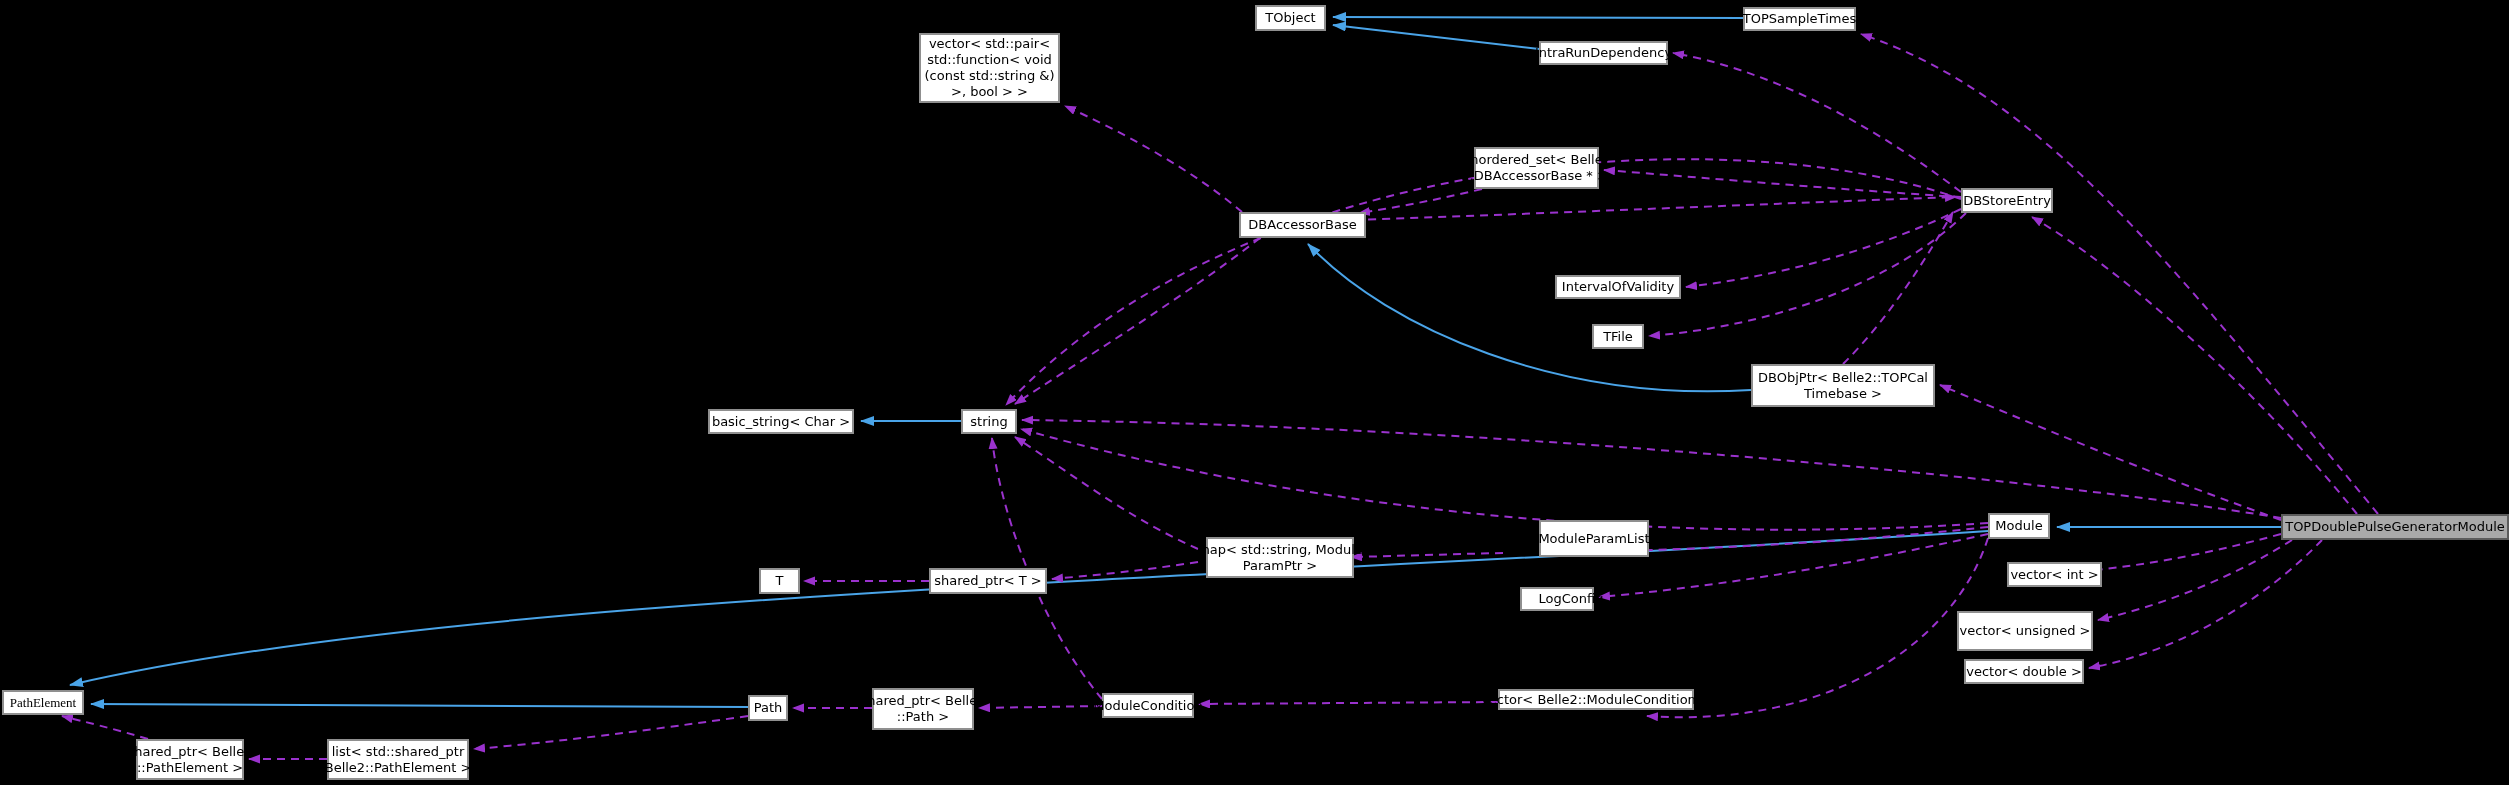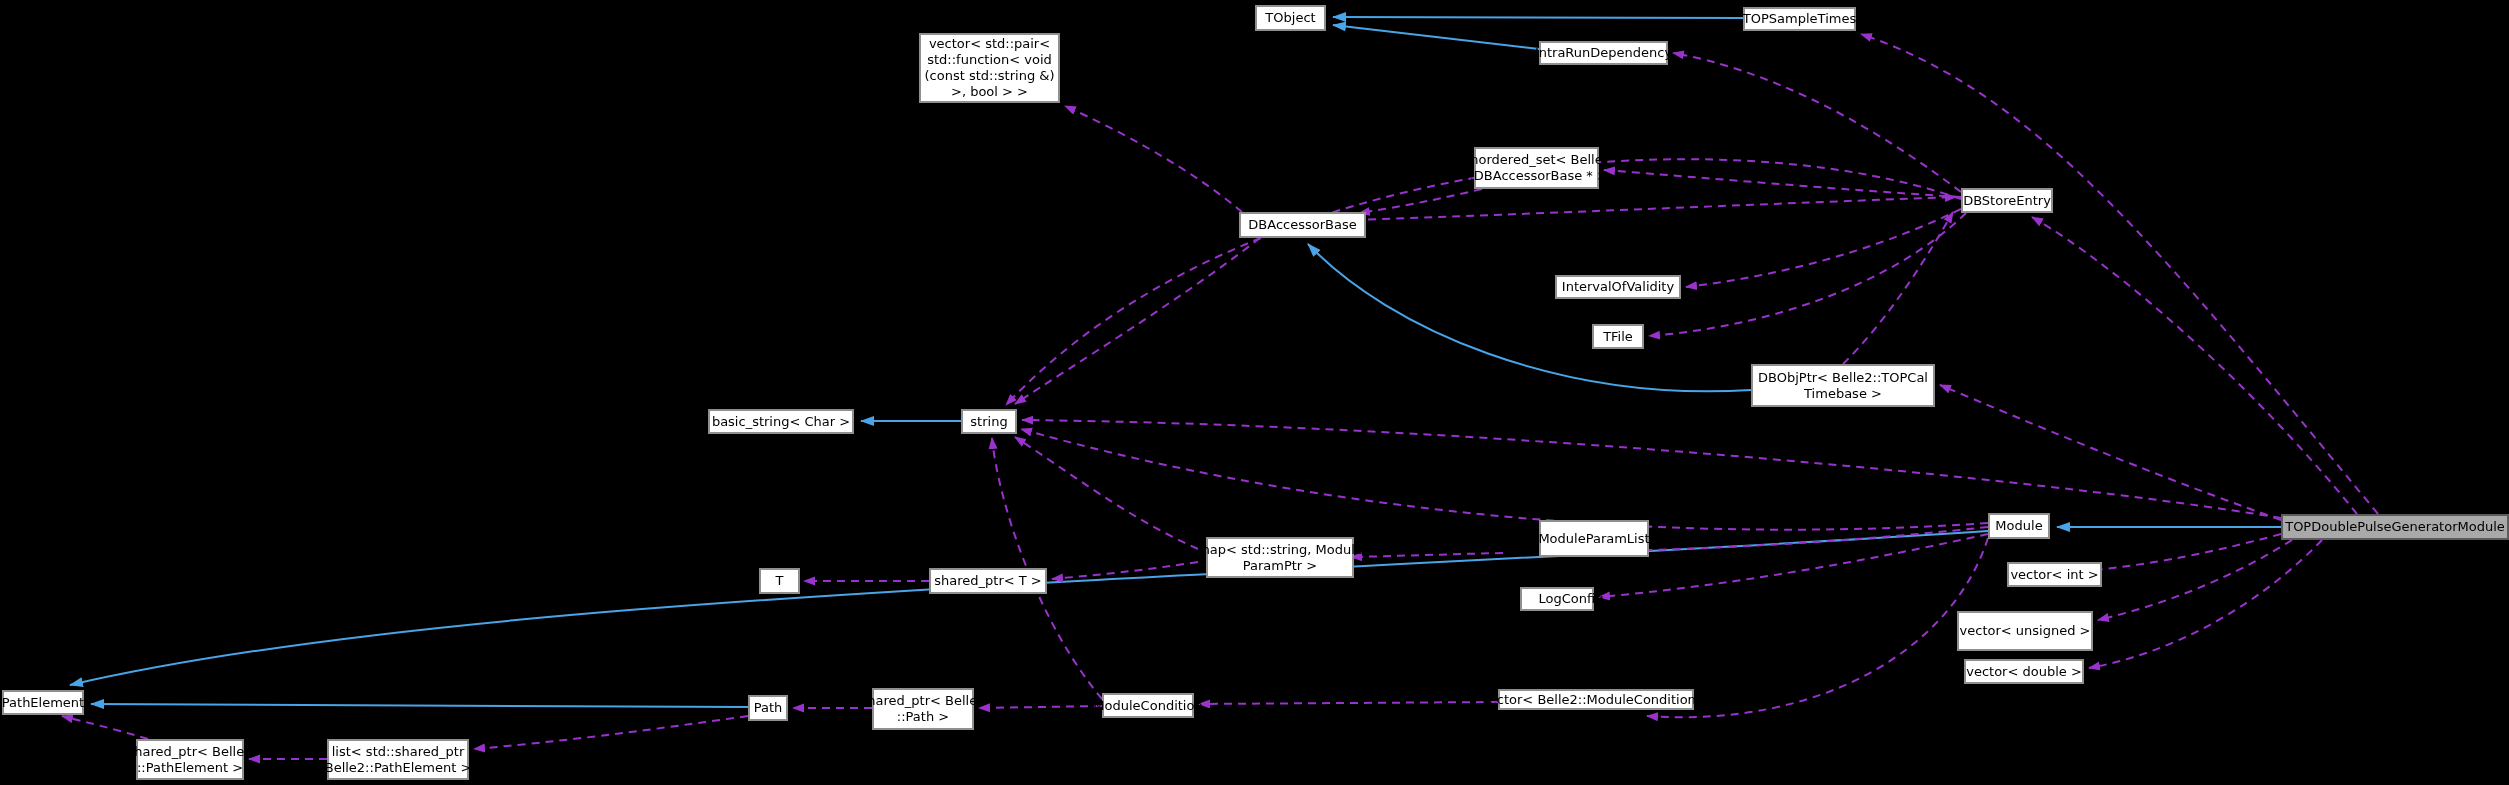--- a/index.html
+++ b/index.html
@@ -151,21 +151,21 @@
       </div>
       <div class="node" style="left: 1976px; top: 562px; width: 95px; height: 25px; margin-left: 31px;">
         <div class="nl">vector&lt; int &gt;</div>
       </div>
       <div class="node" style="left: 1957px; top: 611px; width: 136px; height: 40px;">
         <div class="nl">vector&lt; unsigned &gt;</div>
       </div>
       <div class="node" style="left: 1964px; top: 659px; width: 120px; height: 25px;">
         <div class="nl">vector&lt; double &gt;</div>
       </div>
-      <div class="node" style="left: 2px; top: 690px; width: 82px; height: 25px;">
+      <div class="node" style="left: 2px; top: 690px; width: 82px; height: 25px; font-family: Liberation Serif, serif;">
         <div class="nl">PathElement</div>
       </div>
       <div class="node" style="left: 136px; top: 739px; width: 108px; height: 41px;">
         <div class="nl">shared_ptr&lt; Belle2</div>
         <div class="nl">::PathElement &gt;</div>
       </div>
       <div class="node" style="left: 327px; top: 739px; width: 142px; height: 41px; text-align: center;">
         <div class="nl">list&lt; std::shared_ptr</div>
         <div class="nl">&lt; Belle2::PathElement &gt; &gt;</div>
       </div>

